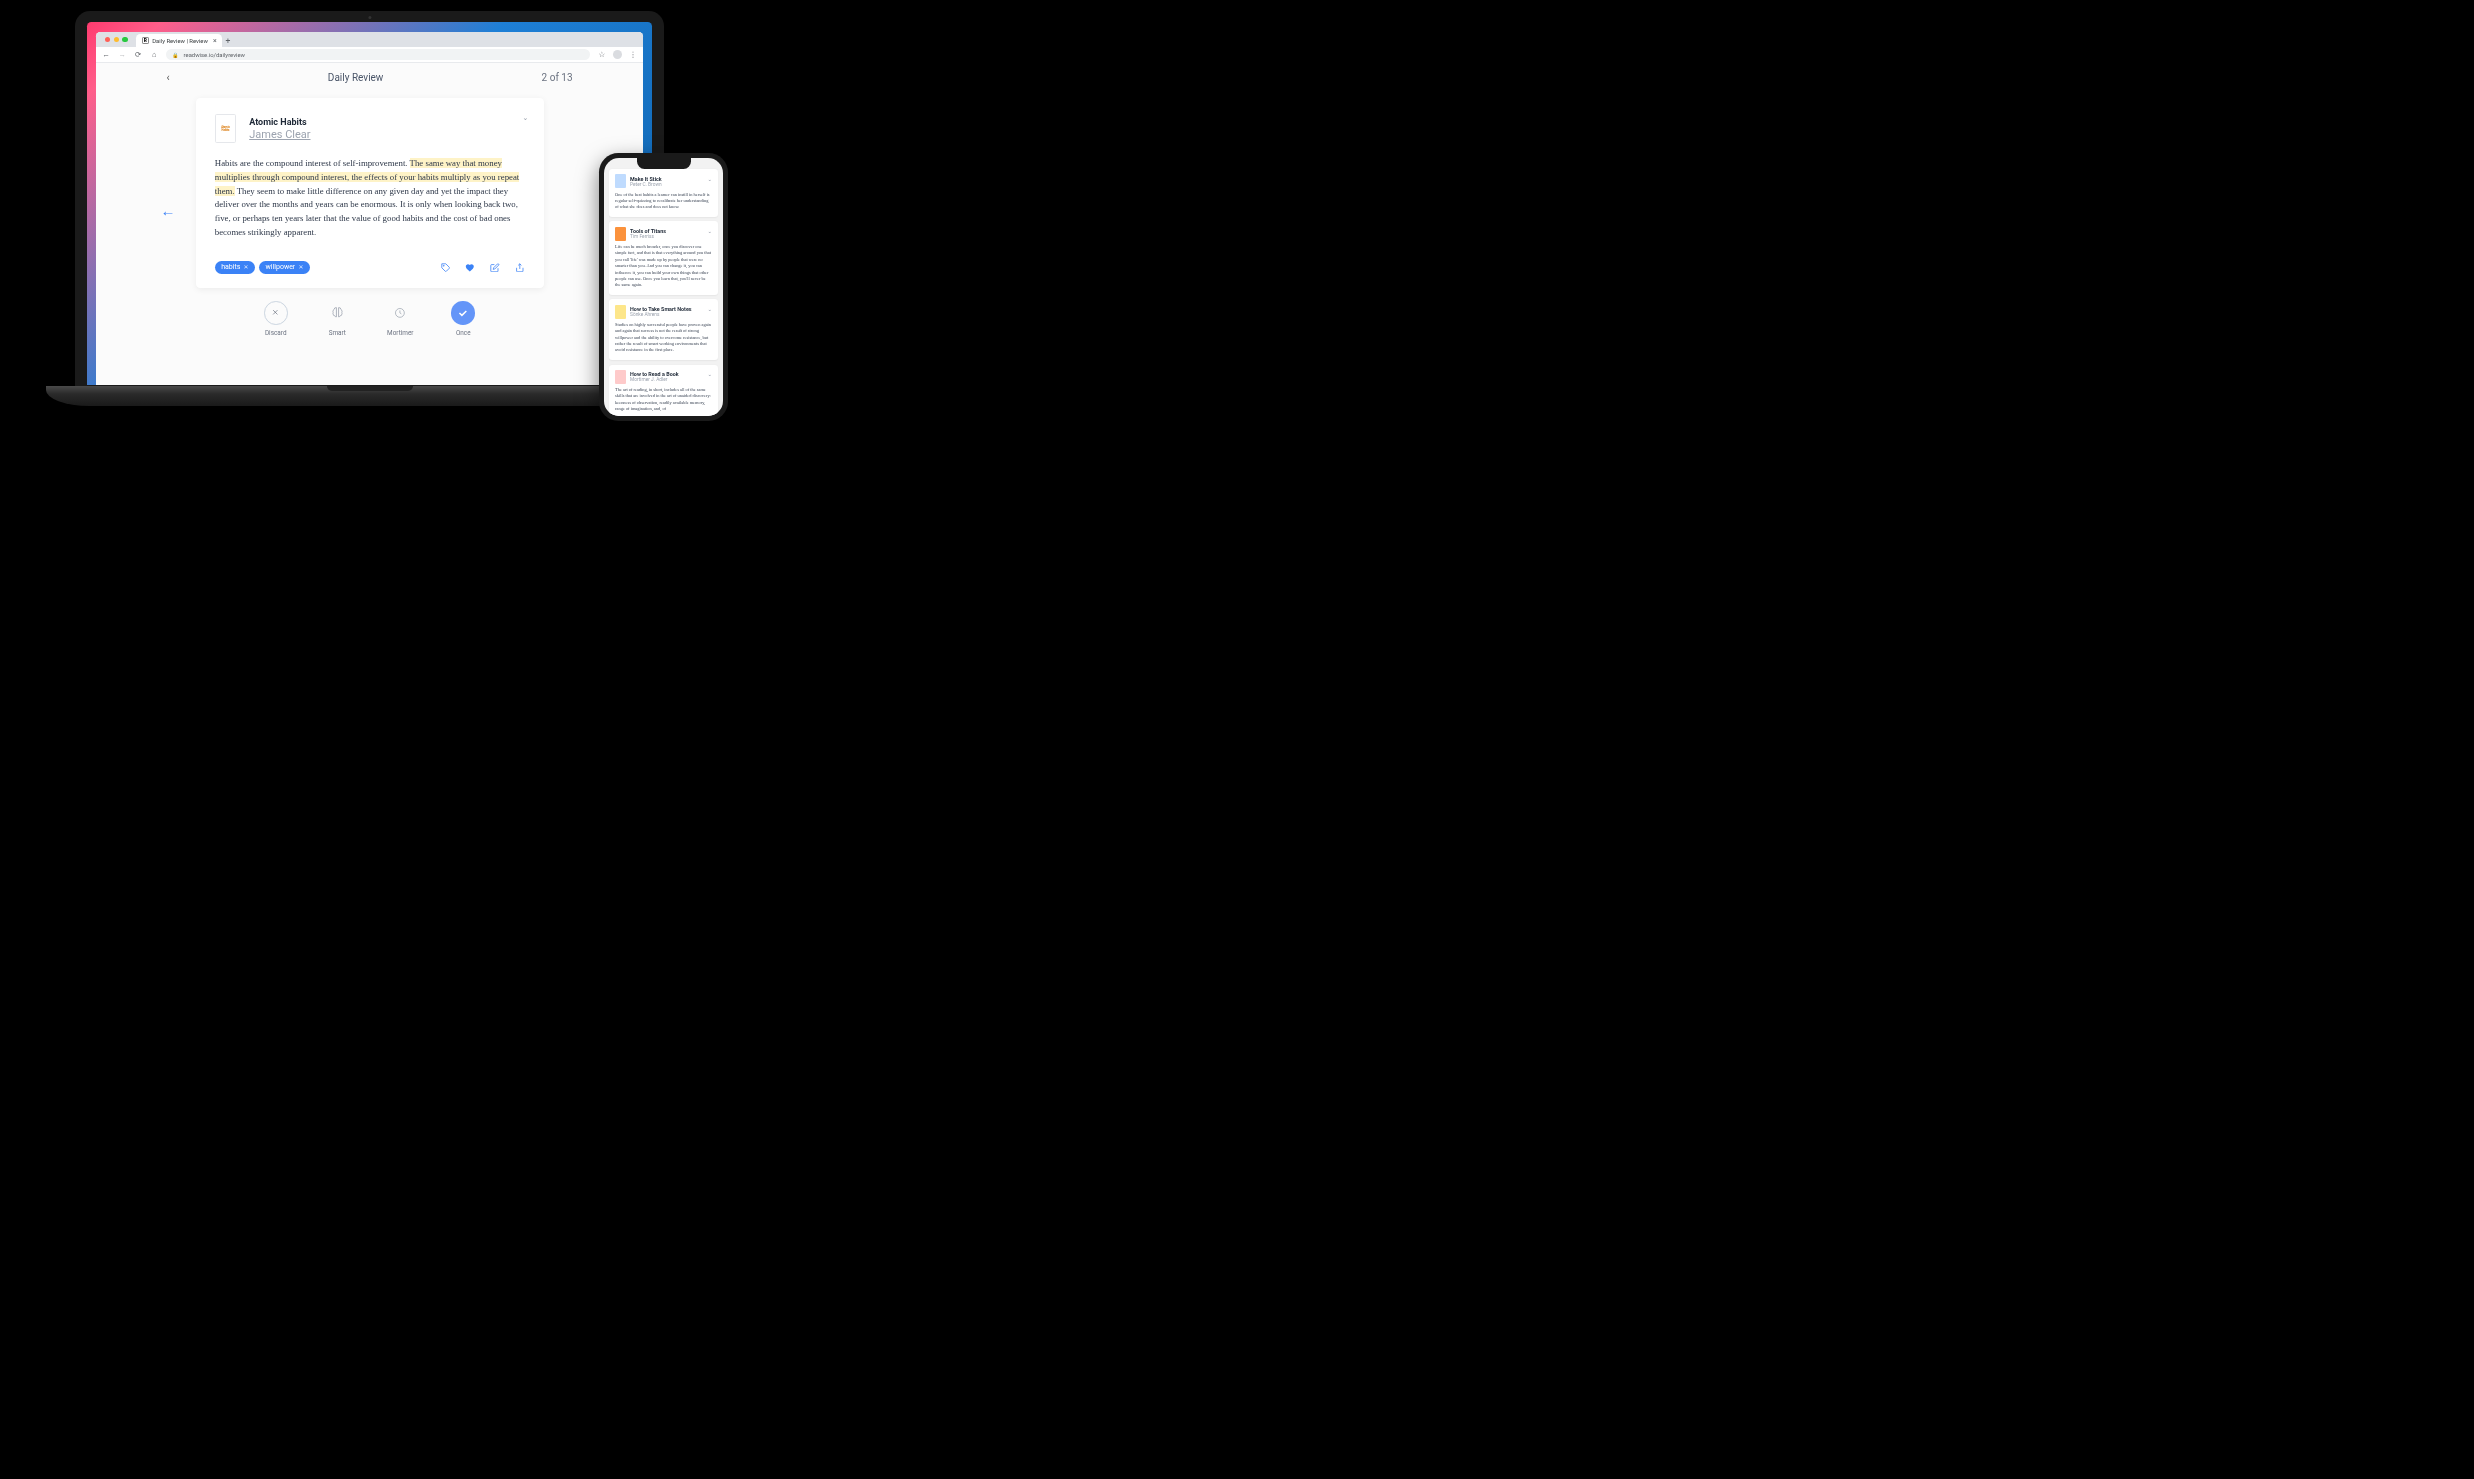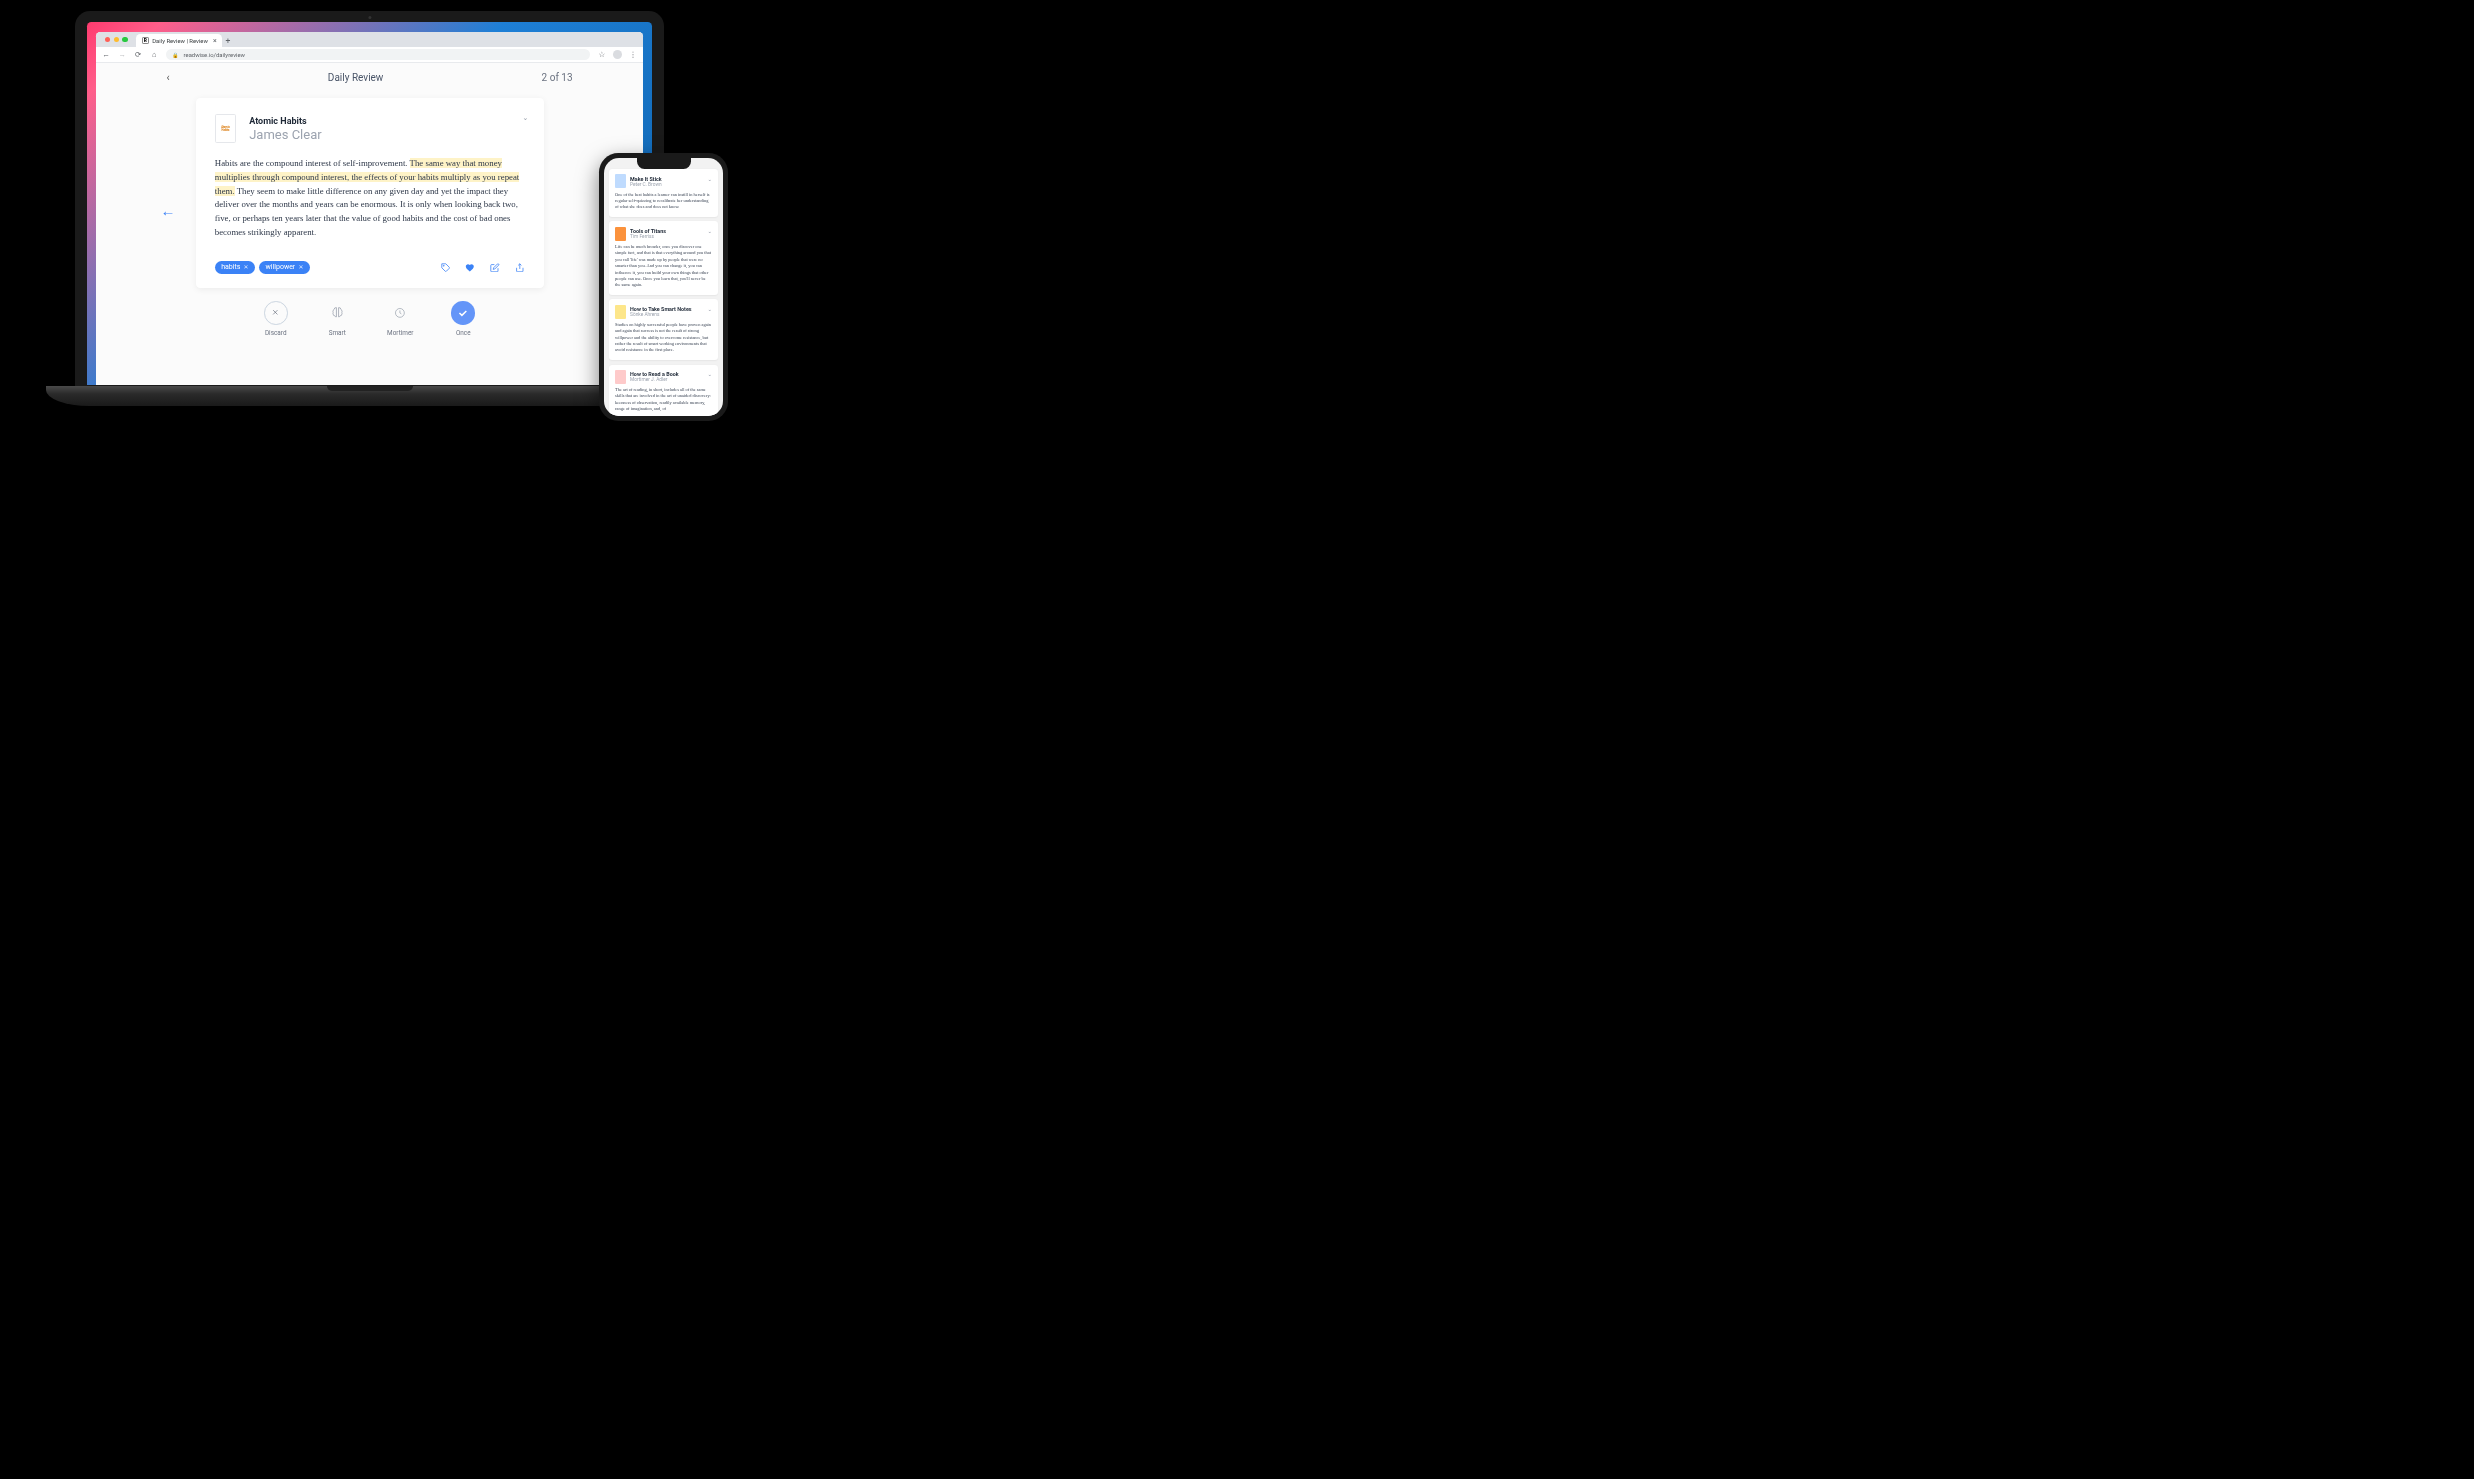--- a/index.html
+++ b/index.html
@@ -187,21 +187,21 @@
   justify-content: center;
   font-size: 2.7px;
   color: #d97706;
   font-weight: 700;
   line-height: 1.2;
   text-align: center;
   padding: 1.1px;
 }
 .book-cover .bc-line { display: block; }
 .book-meta .title { font-size: 9px; font-weight: 700; color: #1f2937; }
-.book-meta .author { font-size: 13px; color: #9ca3af; margin-top: 1px; }
+.book-meta .author { font-size: 11px; color: #9ca3af; margin-top: 1px; text-decoration: underline; }
 .card-chevron {
   position: absolute; right: 15px; top: 15px;
   color: #9ca3af; font-size: 7.5px; cursor: pointer;
 }
 .highlight-body {
   font-family: Georgia, "Times New Roman", serif;
   font-size: 8.8px;
   line-height: 1.55;
   color: #2d3748;
 }

